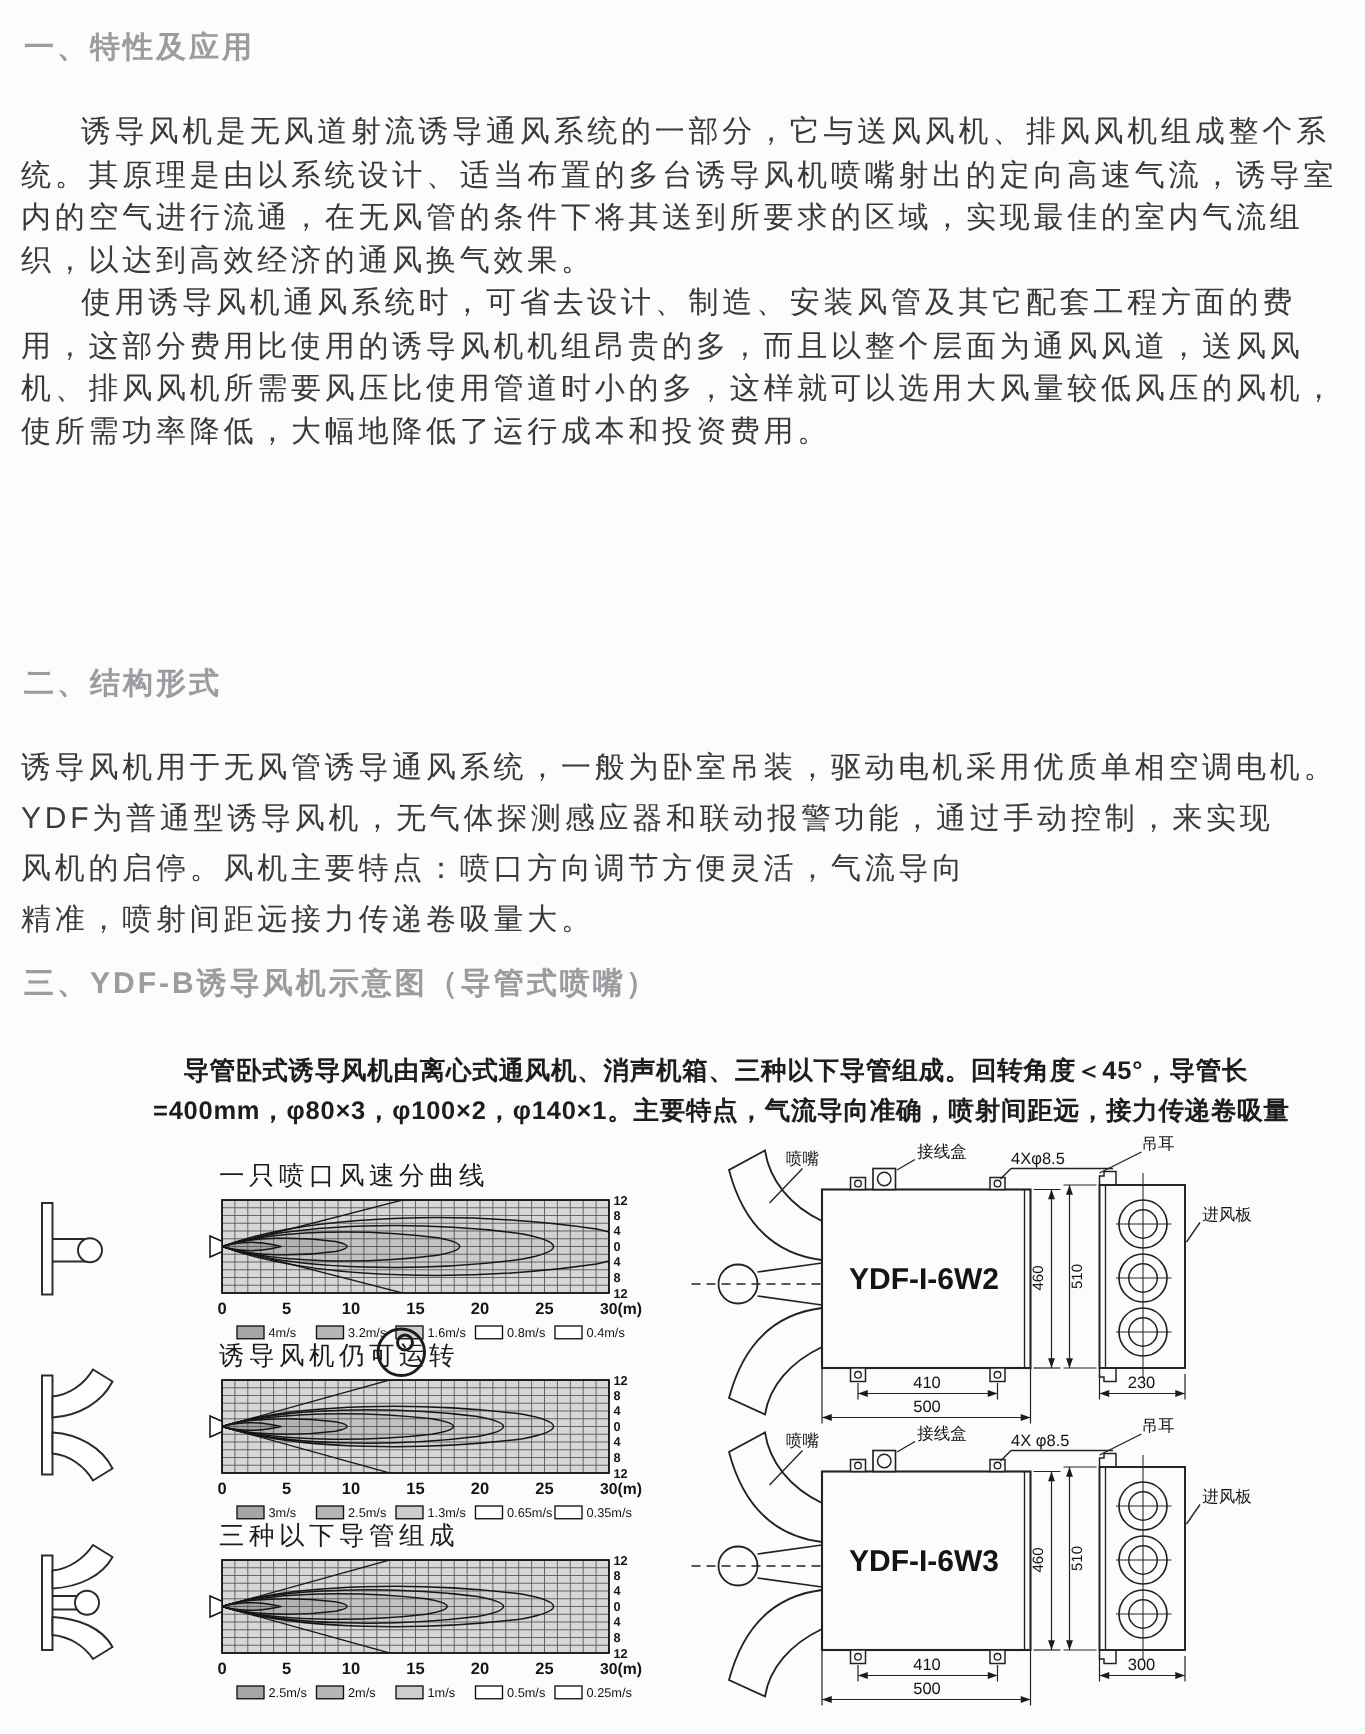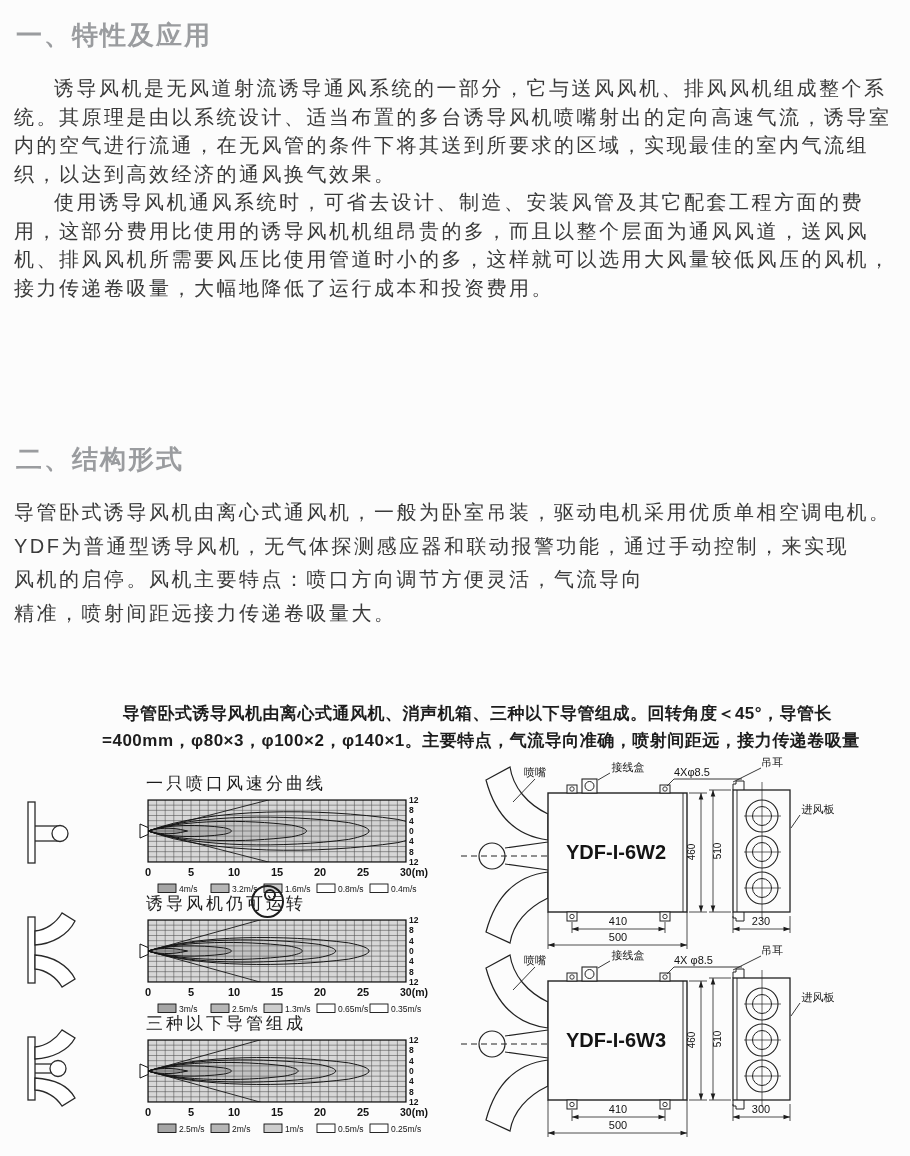--- a/index.html
+++ b/index.html
@@ -1,18 +1,18 @@
 <!DOCTYPE html>
 <html><head>
 <meta charset="utf-8">
 <style>
   html,body{margin:0;padding:0;background:#ffffff;}
   .page{position:relative;width:910px;height:1156px;background:#fcfcfc;overflow:hidden;
         font-family:"Liberation Sans",sans-serif;color:#3c3c3c;}
-  .sec-title{position:absolute;left:16px;margin:0;font-size:26px;font-weight:bold;
+  .sec-title{position:absolute;left:16px;margin:0;font-size:20px;font-weight:bold;
              color:#9a9c9f;letter-spacing:2px;}
   .bodytext{position:absolute;left:14px;width:886px;font-size:20px;line-height:28.5px;
             letter-spacing:2.5px;color:#3a3a3a;font-family:Liberation Mono, monospace;}
   .bodytext p{margin:0;text-indent:2em;}
   .body2{position:absolute;left:14px;width:886px;font-size:20px;line-height:33.5px;
          letter-spacing:2.5px;color:#3a3a3a;white-space:pre-line;}
   .intro{position:absolute;left:102px;width:780px;font-size:17px;font-weight:bold;
          line-height:27px;letter-spacing:0.5px;color:#1d1d1d;text-indent:1.2em;}
   .chart{position:absolute;left:138px;width:318px;}
   .chart .ct{margin:0 0 2px 8px;font-size:17px;font-weight:normal;letter-spacing:3px;color:#1b1b1b;}
@@ -26,30 +26,31 @@
 </style>
 </head>
 <body>
 
 <div class="page">
 
   <h2 class="sec-title" style="top:18px">一、特性及应用</h2>
 
   <div class="bodytext" style="top:76px">
     <p>诱导风机是无风道射流诱导通风系统的一部分，它与送风风机、排风风机组成整个系统。其原理是由以系统设计、适当布置的多台诱导风机喷嘴射出的定向高速气流，诱导室内的空气进行流通，在无风管的条件下将其送到所要求的区域，实现最佳的室内气流组织，以达到高效经济的通风换气效果。</p>
-    <p>使用诱导风机通风系统时，可省去设计、制造、安装风管及其它配套工程方面的费用，这部分费用比使用的诱导风机机组昂贵的多，而且以整个层面为通风风道，送风风机、排风风机所需要风压比使用管道时小的多，这样就可以选用大风量较低风压的风机，接力传递卷吸量，大幅地降低了运行成本和投资费用。</p>
+    <p>使用诱导风机通风系统时，可省去设计、制造、安装风管及其它配套工程方面的费用，这部分费用比使用的诱导风机机组昂贵的多，而且以整个层面为通风风道，送风风机、排风风机所需要风压比使用管道时小的多，这样就可以选用大风量较低风压的风机，使所需功率降低，大幅地降低了运行成本和投资费用。</p>
   </div>
 
   <h2 class="sec-title" style="top:442px">二、结构形式</h2>
 
-  <div class="body2" style="top:496px">导管卧式诱导风机由离心式通风机，一般为卧室吊装，驱动电机采用优质单相空调电机。
+  <div class="body2" style="top:496px">诱导风机用于无风管诱导通风系统，一般为卧室吊装，驱动电机采用优质单相空调电机。
 YDF为普通型诱导风机，无气体探测感应器和联动报警功能，通过手动控制，来实现
 风机的启停。风机主要特点：喷口方向调节方便灵活，气流导向
 精准，喷射间距远接力传递卷吸量大。</div>
 
+  <h2 class="sec-title" style="top:642px">三、YDF-B诱导风机示意图（导管式喷嘴）</h2>
 
   <div class="intro" style="top:700px">导管卧式诱导风机由离心式通风机、消声机箱、三种以下导管组成。回转角度＜45°，导管长=400mm，φ80×3，φ100×2，φ140×1。主要特点，气流导向准确，喷射间距远，接力传递卷吸量</div>
 
   <svg class="jet-icon" style="top:795px" width="70" height="90">
     <g stroke="#2a2a2a" stroke-width="1.3" fill="#ffffff">
       <rect x="10" y="7" width="7" height="61"></rect>
       <line x1="17" y1="31" x2="42" y2="31"></line>
       <line x1="17" y1="46" x2="42" y2="46"></line>
       <circle cx="42" cy="38.5" r="8"></circle>
     </g>

